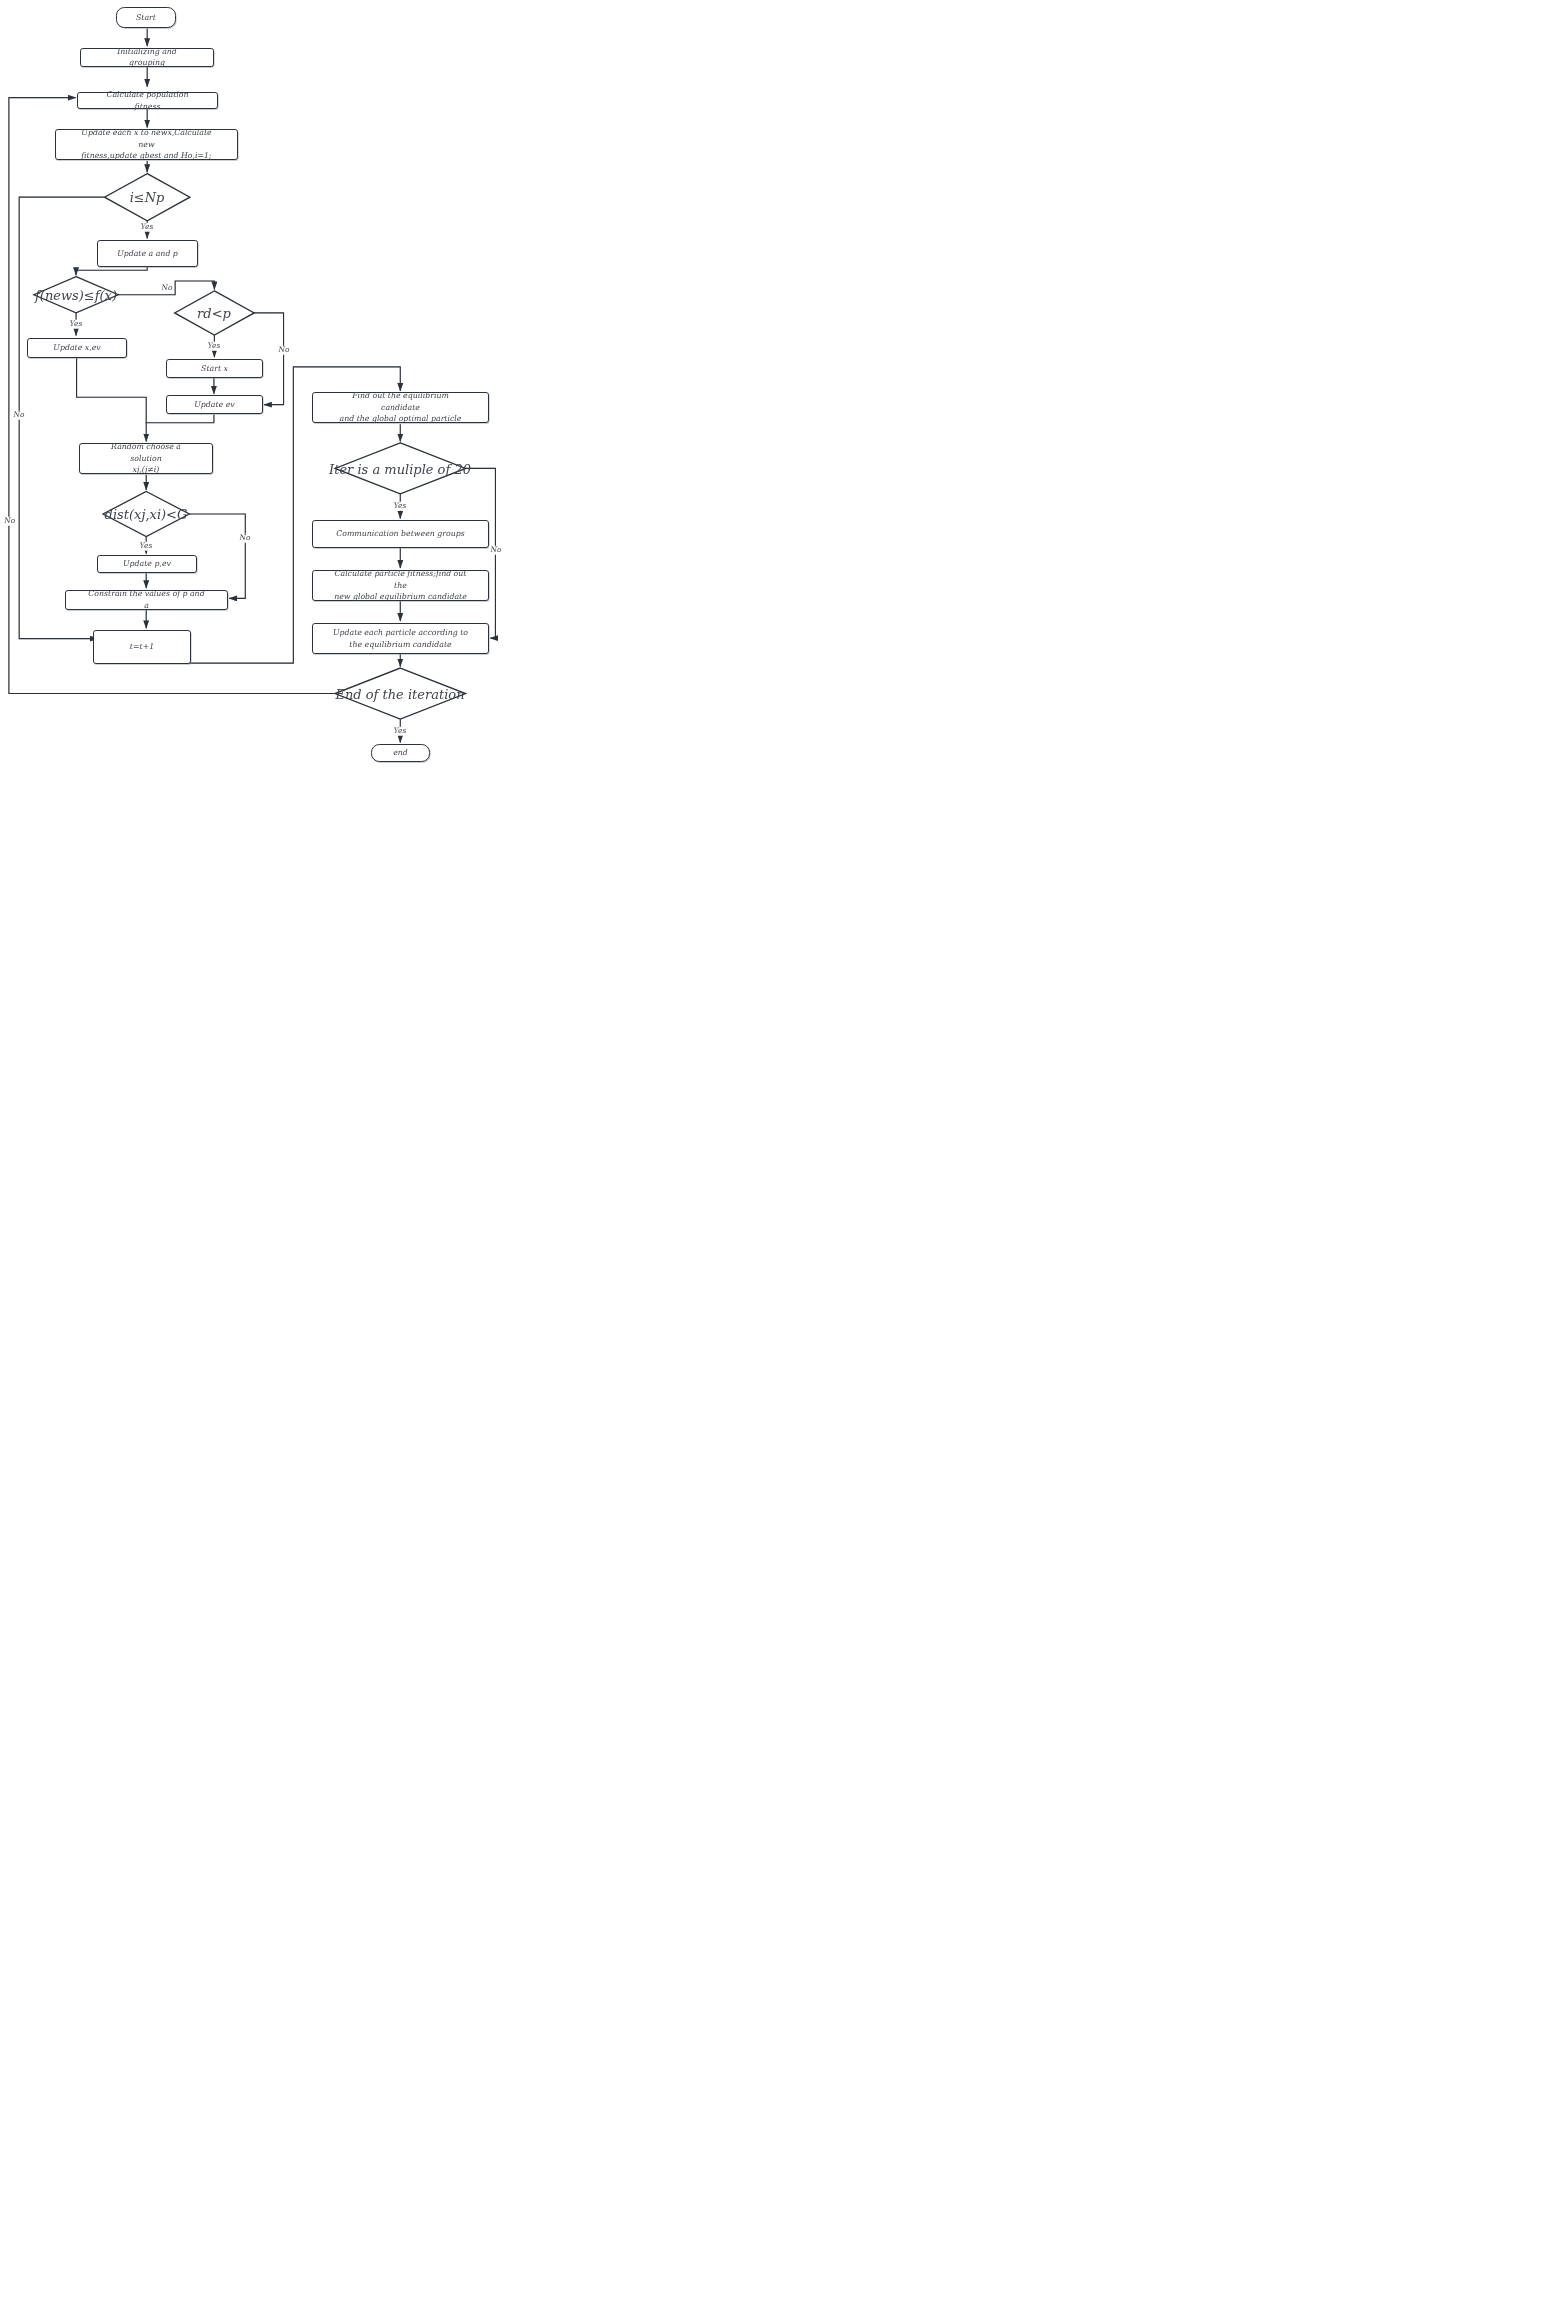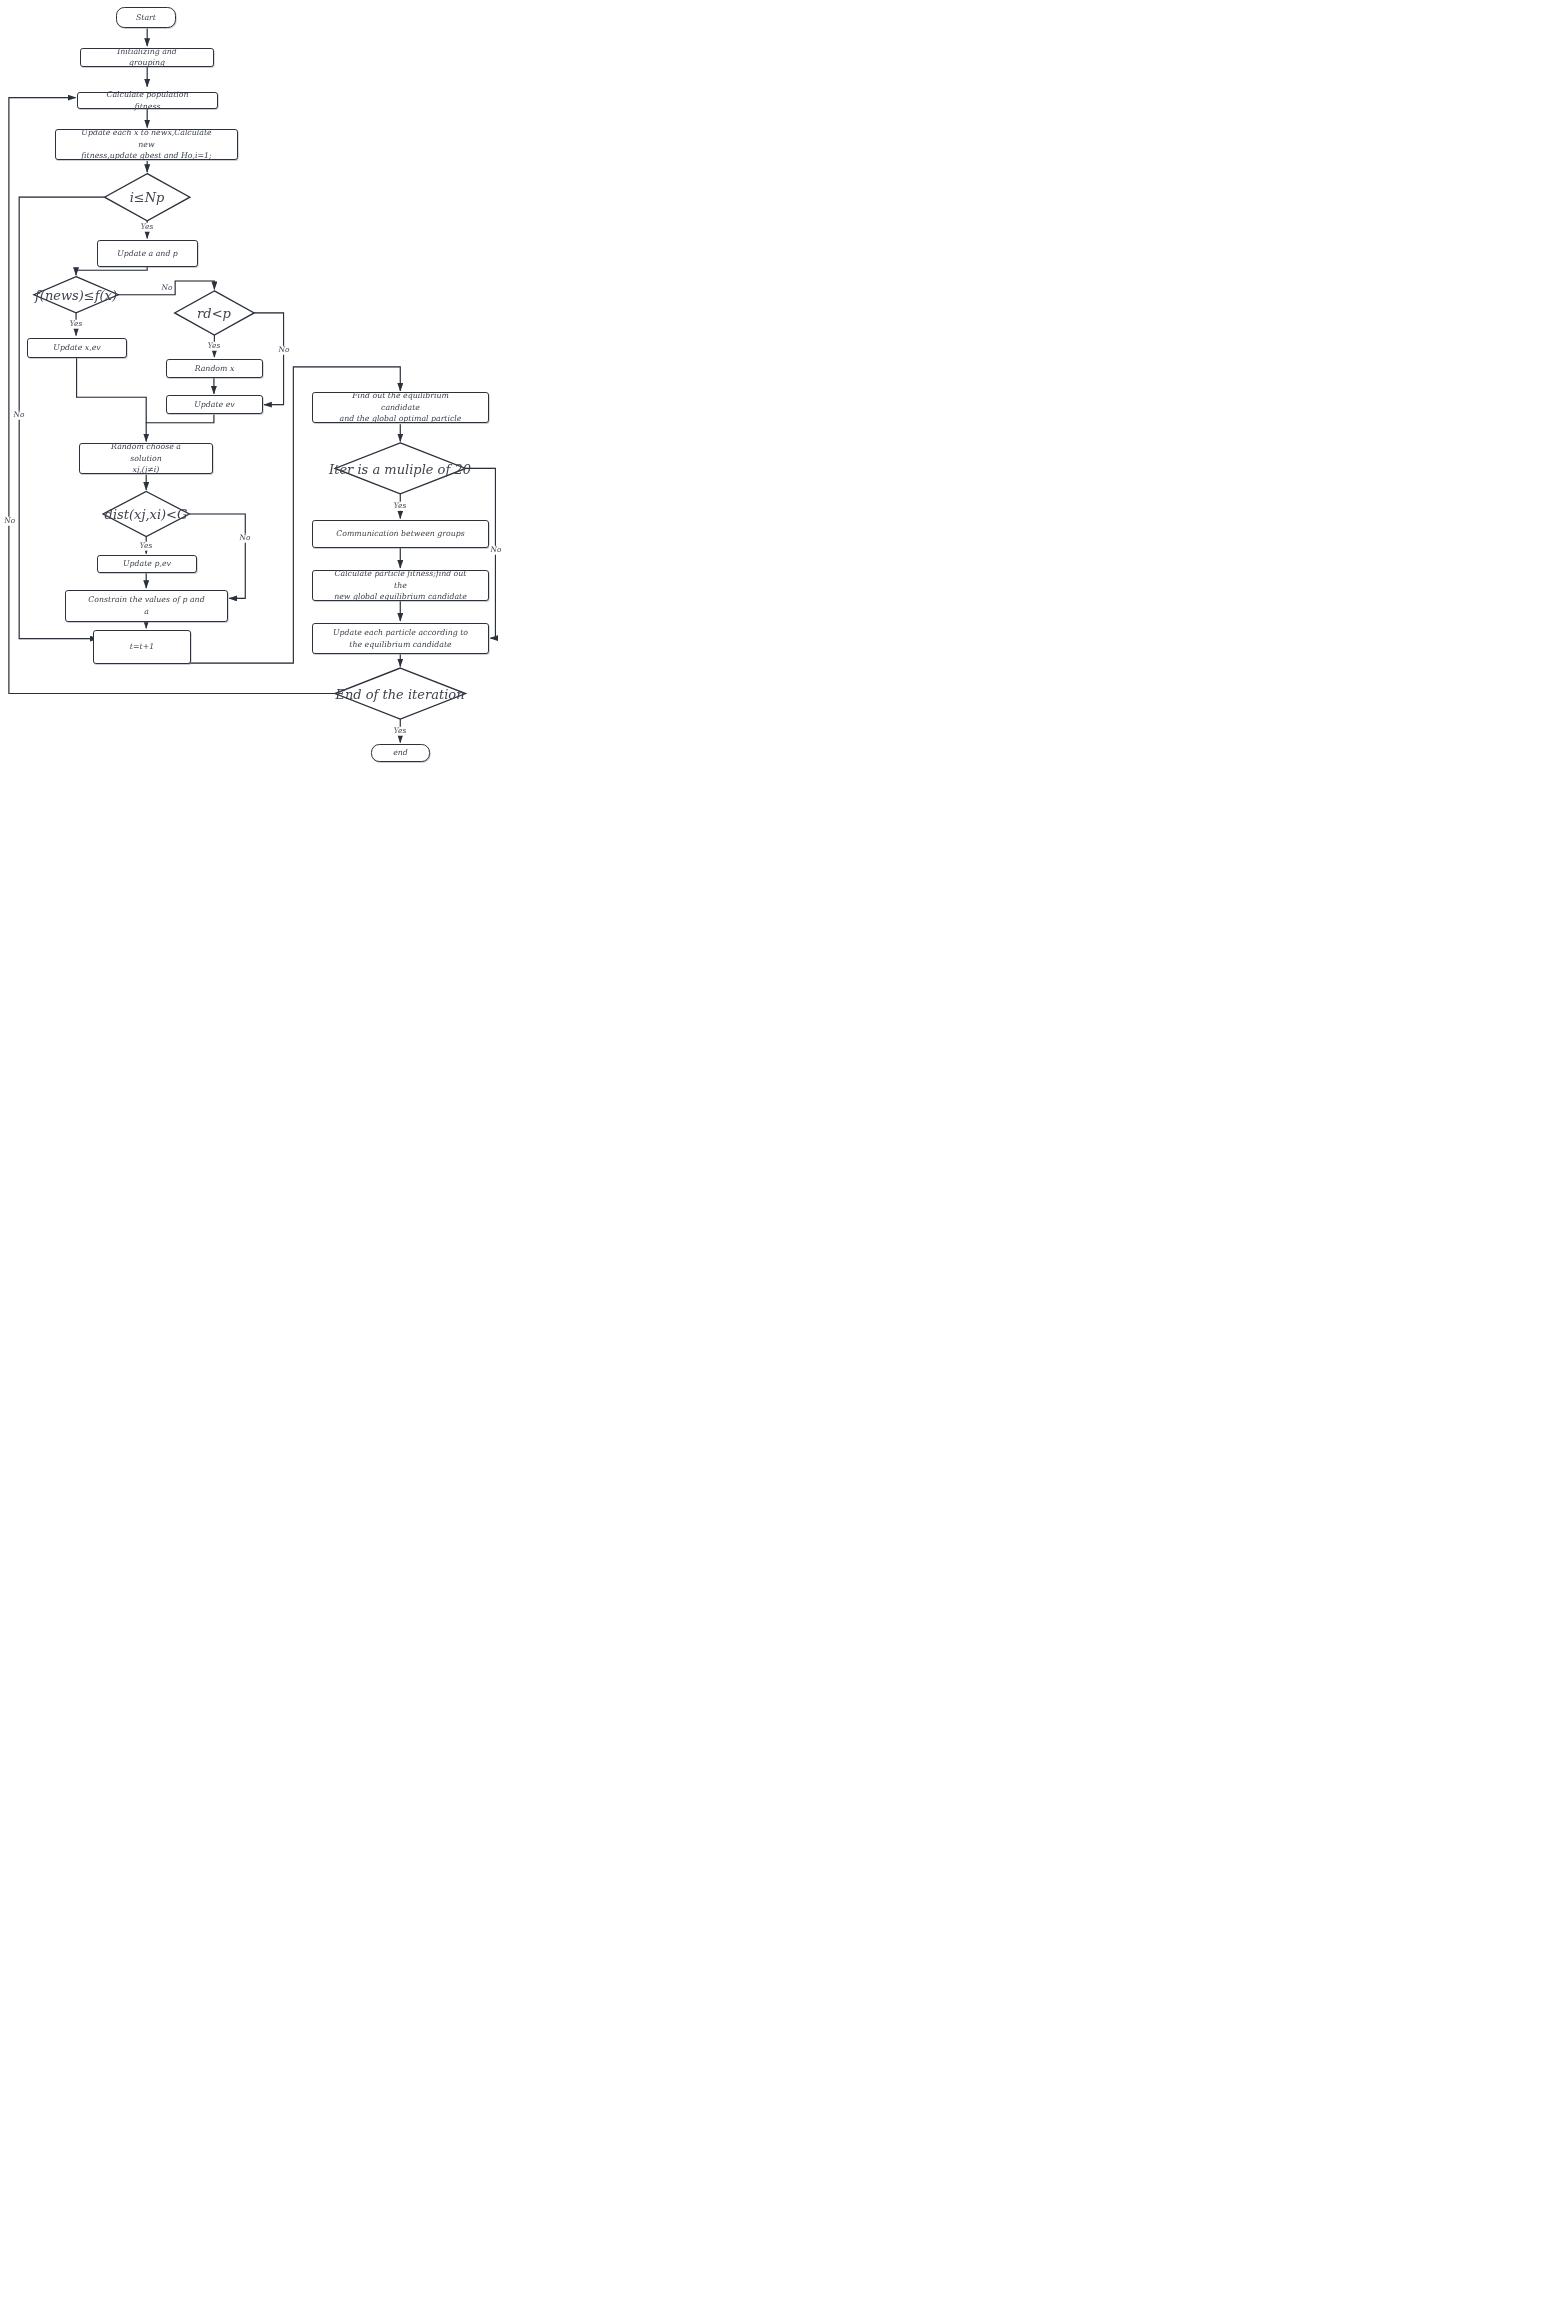--- a/index.html
+++ b/index.html
@@ -70,26 +70,26 @@
     <polygon class="diamond" points="816,1362 949,1414 816,1466 683,1414"></polygon>
   </svg>
 
   <div class="node terminal" style="left:116px;top:6.9px;width:60px;height:21.6px">Start</div>
   <div class="node" style="left:80px;top:48px;width:134px;height:18.6px">Initializing and grouping</div>
   <div class="node" style="left:77px;top:92px;width:141px;height:17px">Calculate population fitness</div>
   <div class="node" style="left:55px;top:129px;width:183px;height:31px">Update each x to newx,Calculate new
 fitness,update gbest and Ho,i=1;</div>
   <div class="node" style="left:97px;top:240px;width:101px;height:27px">Update a and p</div>
   <div class="node" style="left:27px;top:338px;width:100px;height:19.6px">Update x,ev</div>
-  <div class="node" style="left:166px;top:359px;width:97px;height:19px">Random x</div>
+  <div class="node" style="left:166px;top:359px;width:97px;height:19px">Start x</div>
   <div class="node" style="left:166px;top:395px;width:97px;height:19px">Update ev</div>
   <div class="node" style="left:79px;top:443px;width:134px;height:31px">Random choose a solution
 xj,(j≠i)</div>
   <div class="node" style="left:97px;top:555px;width:100px;height:18px">Update p,ev</div>
-  <div class="node" style="left:65px;top:590px;width:163px;height:32px">Constrain the values of p and a</div>
+  <div class="node" style="left:65px;top:590px;width:163px;height:20px">Constrain the values of p and a</div>
   <div class="node" style="left:93px;top:630px;width:98px;height:34px">t=t+1</div>
   <div class="node" style="left:312px;top:392px;width:177px;height:31px">Find out the equilibrium candidate
 and the global optimal particle</div>
   <div class="node" style="left:312px;top:520px;width:177px;height:27.5px">Communication between groups</div>
   <div class="node" style="left:312px;top:570px;width:177px;height:31px">Calculate particle fitness;find out the
 new global equilibrium candidate</div>
   <div class="node" style="left:312px;top:623px;width:177px;height:31px">Update each particle according to
 the equilibrium candidate</div>
   <div class="node terminal" style="left:371px;top:744px;width:59px;height:18px">end</div>
 

